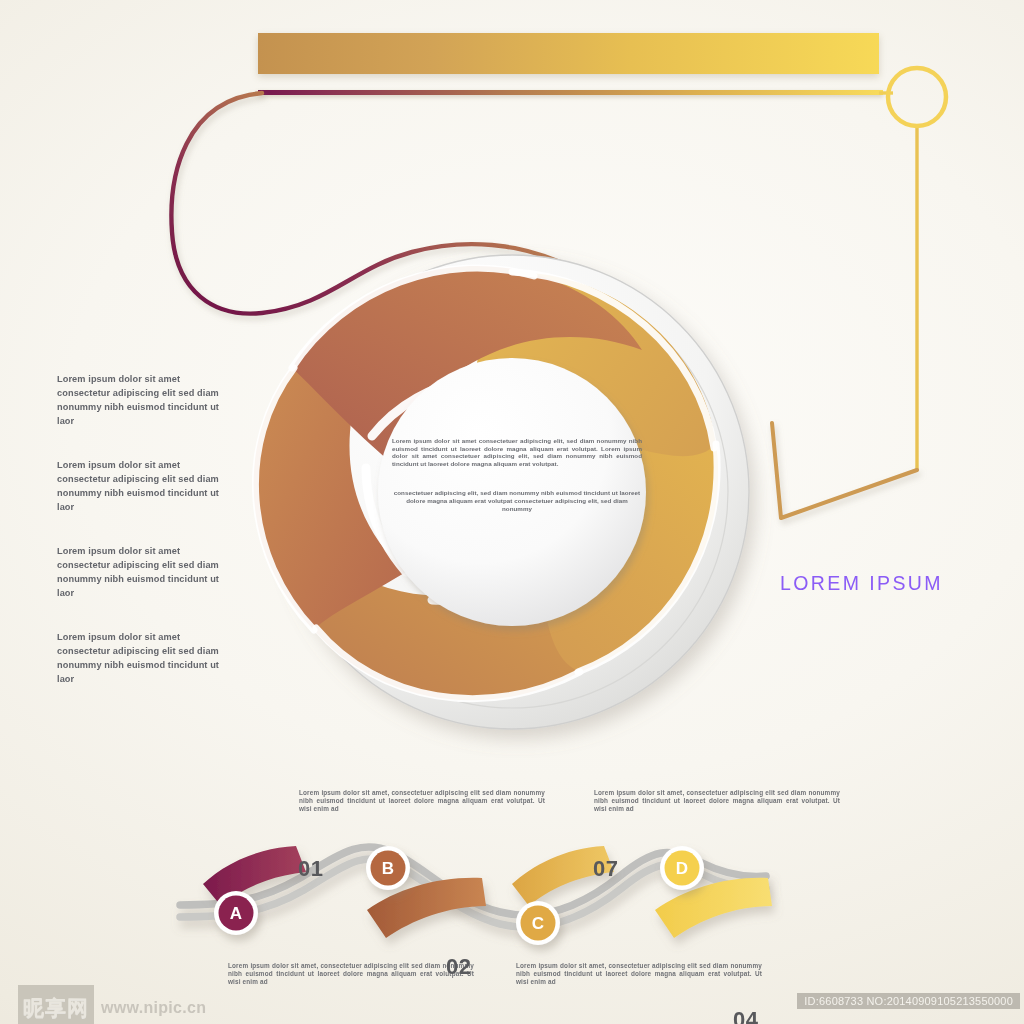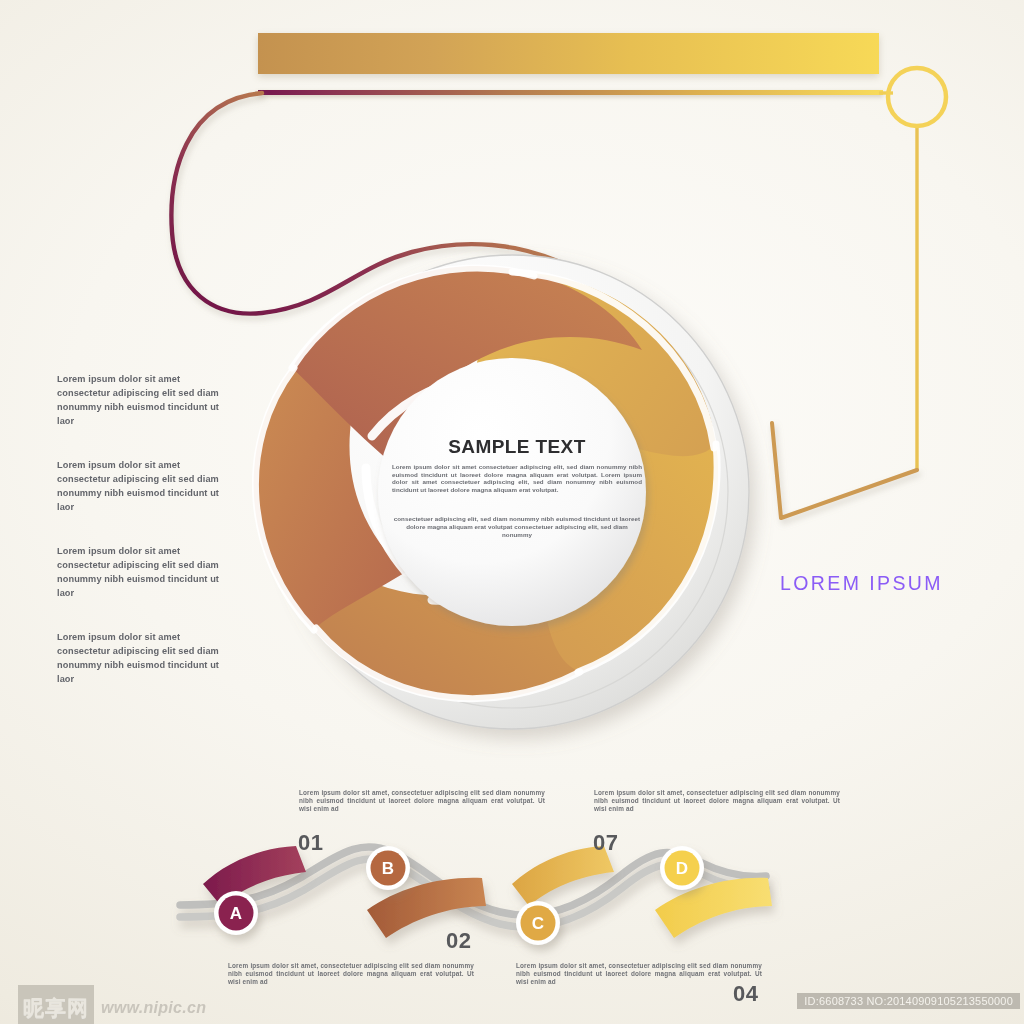--- a/index.html
+++ b/index.html
@@ -58,21 +58,21 @@
     font-size:19.5px;font-weight:400;color:#8b5cf6;letter-spacing:2.4px;
     white-space:nowrap;
   }
 
   
   .step-caption{
     font-size:6.4px;line-height:8.2px;color:#6F7176;font-weight:700;
     letter-spacing:.15px;text-align:justify;width:246px;
   }
   .step-num{
-    font-size:22px;font-weight:700;color:#58595C;letter-spacing:.5px;
+    font-size:22px;font-weight:700;color:#58595C;letter-spacing:.5px;margin-top:26px;
   }
   #cap-01{left:299px;top:789px;}
   #num-01{left:298px;top:830px;}
   #cap-03{left:594px;top:789px;}
   #num-03{left:593px;top:830px;}
   #cap-02{left:228px;top:962px;}
   #num-02{left:446px;top:928px;}
   #cap-04{left:516px;top:962px;}
   #num-04{left:733px;top:981px;text-align:right;}
 
@@ -83,21 +83,21 @@
   }
 
   
   #watermark{left:18px;top:985px;display:flex;align-items:center;gap:7px;}
   #wm-cn{
     font-size:21px;font-weight:700;color:#E9E6DE;
     background:#C9C5BA;padding:9px 5px;letter-spacing:1px;
     font-family:"DejaVu Sans", sans-serif;
     text-shadow:0 1px 0 rgba(255,255,255,.5);
   }
-  #wm-url{font-size:16px;color:#C9C5BC;font-style:italic;font-weight:700;letter-spacing:.3px;}
+  #wm-url{font-size:16px;color:#C9C5BC;font-weight:700;letter-spacing:.3px;}
   #id-badge{
     right:4px;top:993px;position:absolute;
     background:#BDB9B0;color:#F4F2EC;font-size:11px;padding:2px 7px;
     letter-spacing:.2px;white-space:nowrap;
   }
 </style>
 </head>
 <body>
 
 <div class="stage">
@@ -227,21 +227,20 @@
   </svg>
 
   <div class="abs" id="left-col">
     <p>Lorem ipsum dolor sit amet consectetur adipiscing elit sed diam nonummy nibh euismod tincidunt ut laor</p>
     <p>Lorem ipsum dolor sit amet consectetur adipiscing elit sed diam nonummy nibh euismod tincidunt ut laor</p>
     <p>Lorem ipsum dolor sit amet consectetur adipiscing elit sed diam nonummy nibh euismod tincidunt ut laor</p>
     <p>Lorem ipsum dolor sit amet consectetur adipiscing elit sed diam nonummy nibh euismod tincidunt ut laor</p>
   </div>
 
   <div class="abs" id="center-text">
-    <div id="sample-title">SAMPLE TEXT</div>
     <p id="center-body">Lorem ipsum dolor sit amet consectetuer adipiscing elit, sed diam nonummy nibh euismod tincidunt ut laoreet dolore magna aliquam erat volutpat. Lorem ipsum dolor sit amet consectetuer adipiscing elit, sed diam nonummy nibh euismod tincidunt ut laoreet dolore magna aliquam erat volutpat.</p>
     <p id="center-body2">consectetuer adipiscing elit, sed diam nonummy nibh euismod tincidunt ut laoreet dolore magna aliquam erat volutpat consectetuer adipiscing elit, sed diam nonummy</p>
   </div>
 
   <div class="abs" id="right-label">LOREM IPSUM</div>
 
   <svg class="layer" viewBox="0 0 1024 1024">
     <defs>
       <linearGradient id="rib1" x1="0" y1="0" x2="1" y2="0">
         <stop offset="0%" stop-color="#7C1A4C"></stop>

